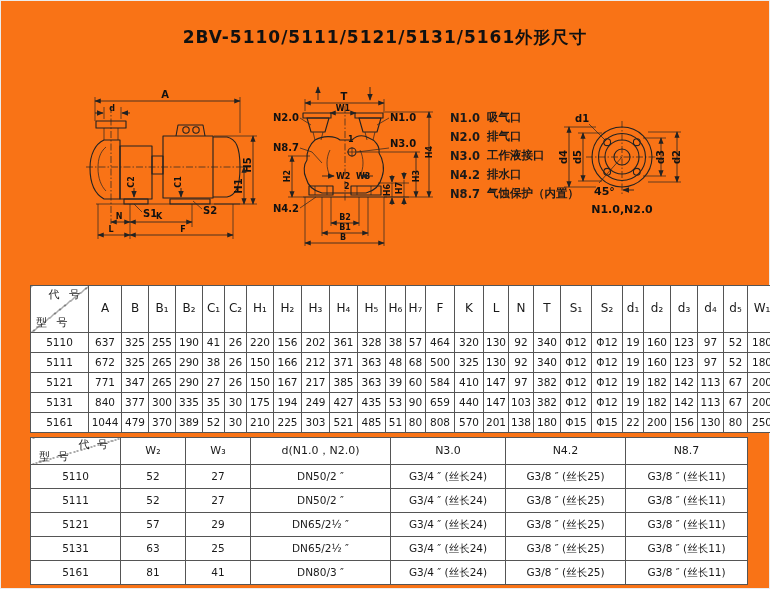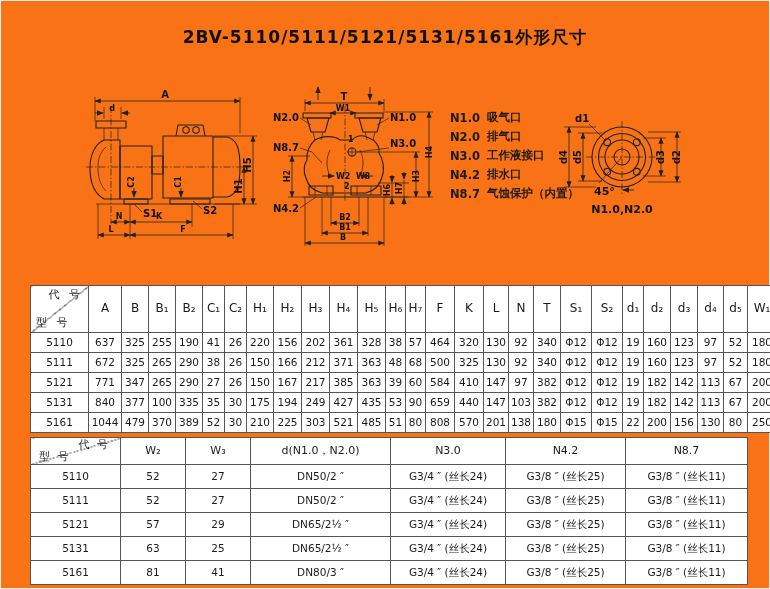--- a/index.html
+++ b/index.html
@@ -444,21 +444,21 @@
           <td>142</td>
           <td>113</td>
           <td>67</td>
           <td>200</td>
         </tr>
 
         <tr>
           <td>5131</td>
           <td>840</td>
           <td>377</td>
-          <td>100</td>
+          <td>300</td>
           <td>335</td>
           <td>35</td>
           <td>30</td>
           <td>175</td>
           <td>194</td>
           <td>249</td>
           <td>427</td>
           <td>435</td>
           <td>53</td>
           <td>90</td>

